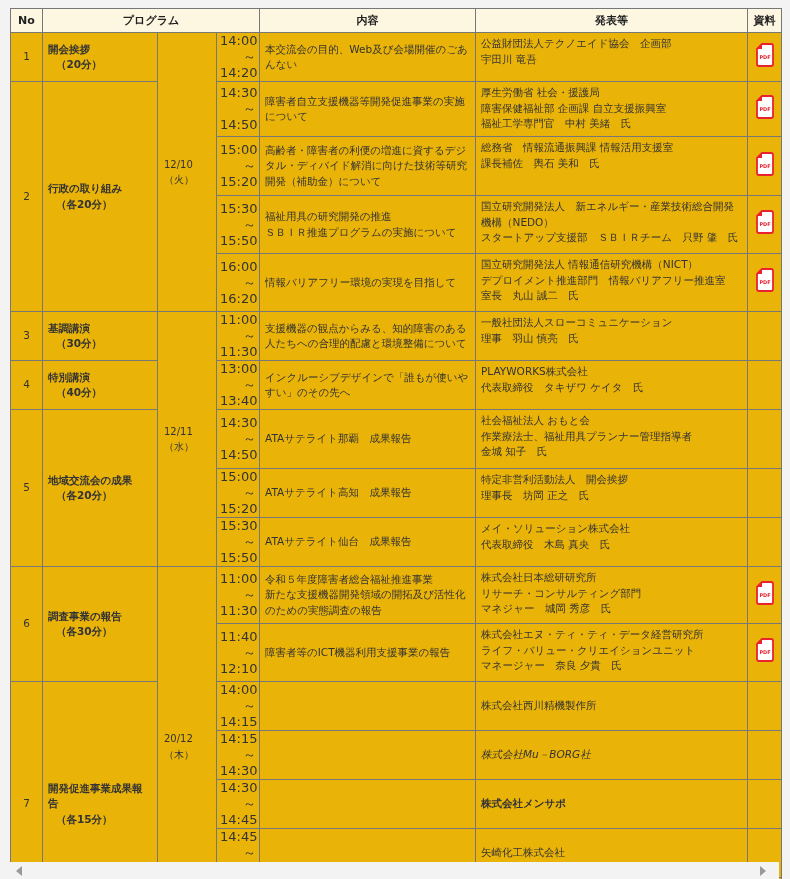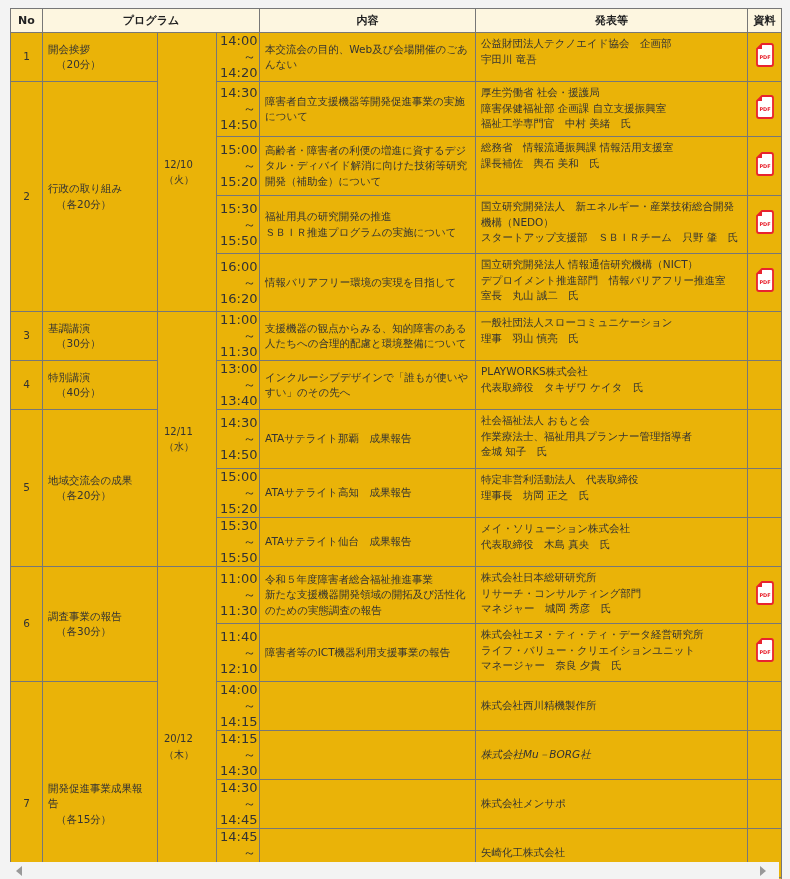--- a/index.html
+++ b/index.html
@@ -6,21 +6,21 @@
   body {
     width: 790px; height: 879px; background: #f3f3f3;
     font-family: "DejaVu Sans", "Liberation Sans", sans-serif;
     font-size: 10.5px; color: #333; overflow: hidden; position: relative;
   }
   .wrap { position: absolute; left: 10px; top: 8px; width: 771px; background: #eab308; }
   table { border-collapse: collapse; width: 771px; table-layout: fixed; }
   th, td { border: 1px solid #777; vertical-align: middle; padding: 0 5px; line-height: 15.5px; }
   th { background: #fdf6e0; font-weight: bold; font-size: 11px; color: #222; height: 23px; text-align: center; }
   td.no { text-align: center; }
-  td.prog { vertical-align: middle; }
+  td.prog { vertical-align: middle; font-weight: bold; }
   td.date { text-align: left; padding-left: 6px; font-size: 10px; }
   td.time { text-align: right; font-size: 13px; padding: 0 3px; line-height: 16px; }
   td.content, td.pres { text-align: left; }
   td.pres { vertical-align: top; padding-top: 3px; }
   td.mat { text-align: center; padding: 0; }
   .indent { padding-left: 8px; display: block; }
   .line { display: block; }
   .pdf {
     display: inline-block; position: relative; width: 18px; height: 24px;
   }
@@ -221,21 +221,21 @@
         </tr>
         <tr style="height: 43px;">
           <td class="time">
             <span class="line">15:00～</span>
             <span class="line">15:20</span>
           </td>
           <td class="content">
             <span class="line">ATAサテライト高知　成果報告</span>
           </td>
           <td class="pres">
-            <span class="line">特定非営利活動法人　代表取締役</span>
+            <span class="line">特定非営利活動法人　開会挨拶</span>
             <span class="line">理事長　坊岡 正之　氏</span>
           </td>
           <td class="mat"></td>
         </tr>
         <tr style="height: 43px;">
           <td class="time">
             <span class="line">15:30～</span>
             <span class="line">15:50</span>
           </td>
           <td class="content">
@@ -318,21 +318,21 @@
             <span class="line">株式会社Mu－BORG社</span>
           </td>
           <td class="mat"></td>
         </tr>
         <tr style="height: 43px;">
           <td class="time">
             <span class="line">14:30～</span>
             <span class="line">14:45</span>
           </td>
           <td class="content"></td>
-          <td class="pres" style="vertical-align: middle; padding-top: 0px;">
+          <td class="pres" style="vertical-align: middle; padding-top: 0px; font-weight: bold;">
             <span class="line">株式会社メンサポ</span>
           </td>
           <td class="mat"></td>
         </tr>
         <tr style="height: 43px;">
           <td class="time">
             <span class="line">14:45～</span>
             <span class="line">15:00</span>
           </td>
           <td class="content"></td>

